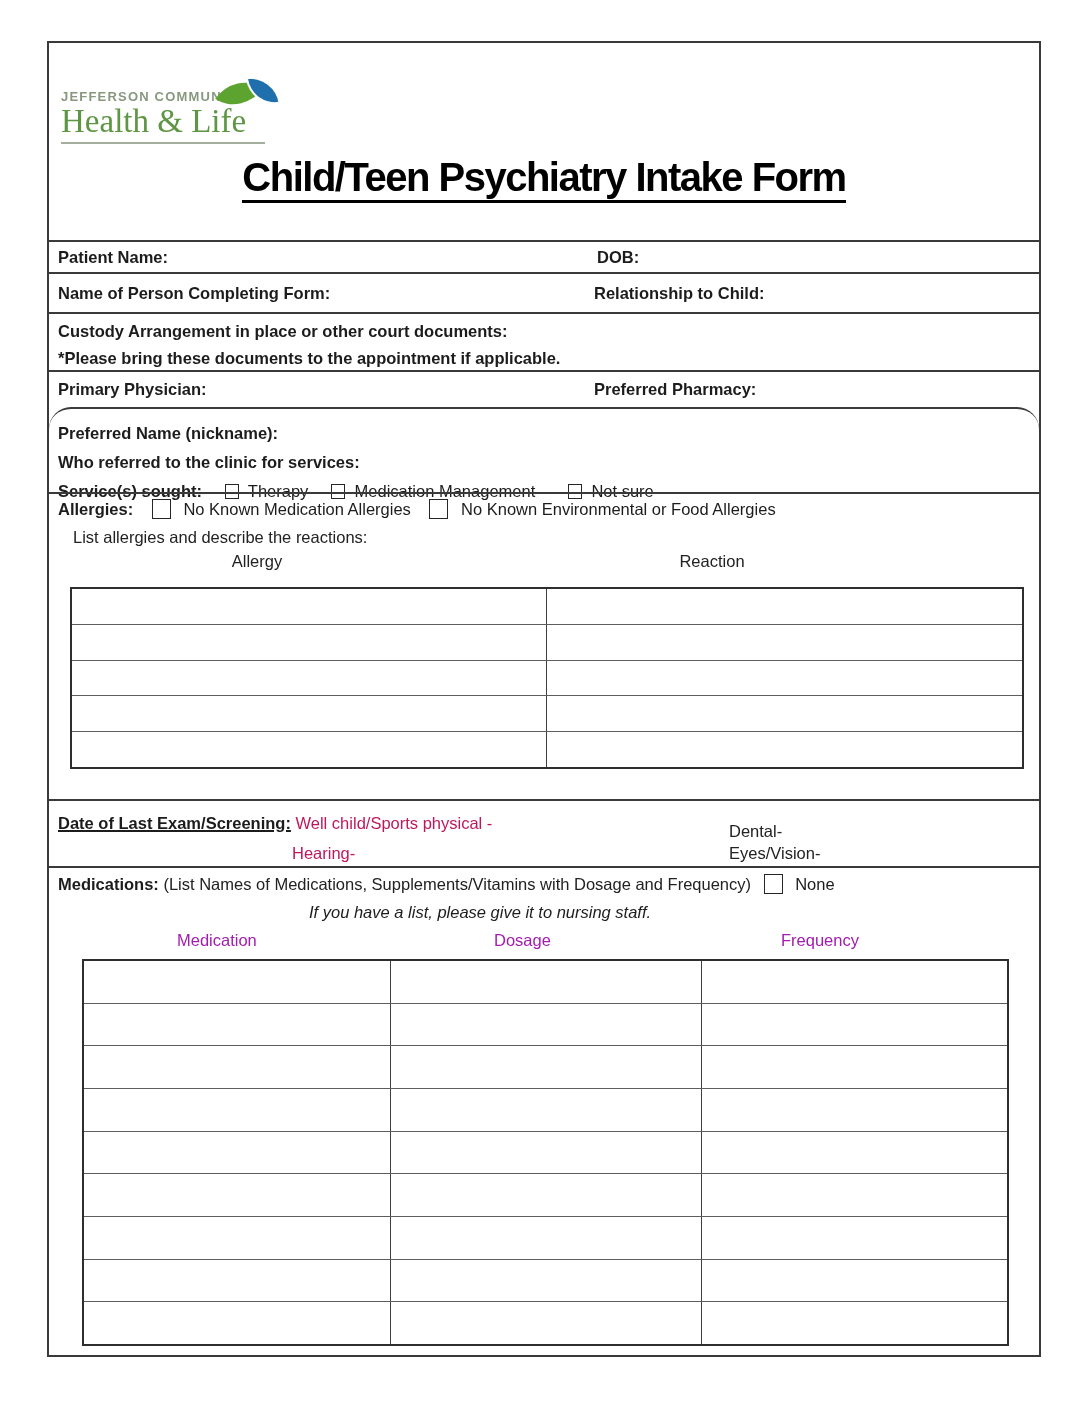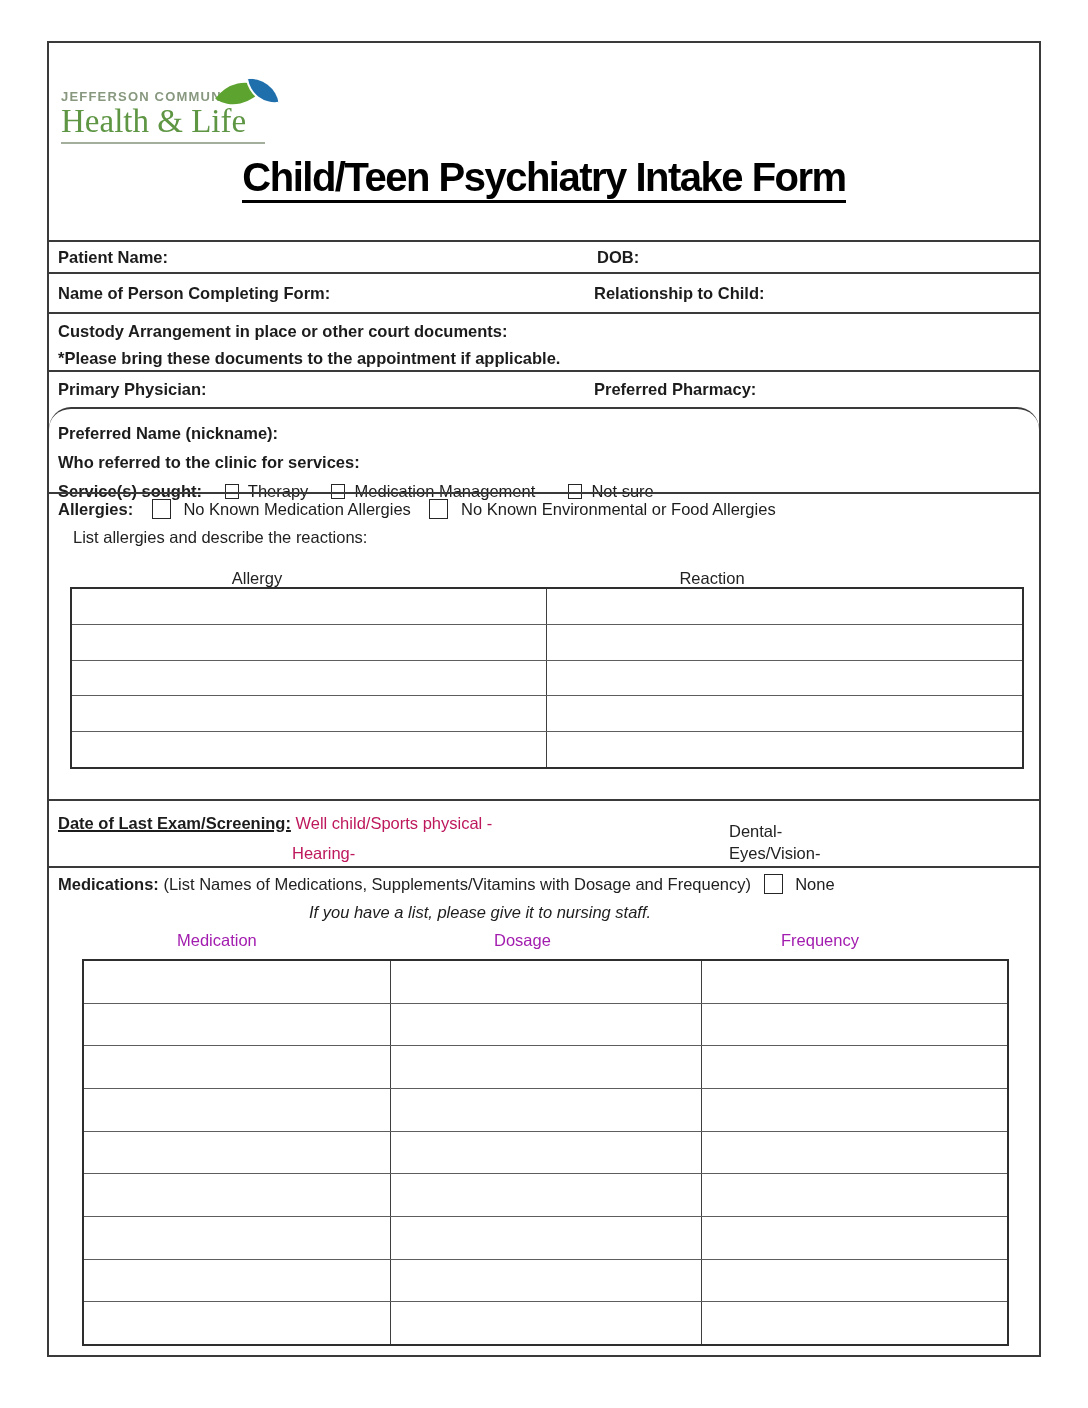--- a/index.html
+++ b/index.html
@@ -69,21 +69,21 @@
     border: 1.7px solid #262626; background: #fff;
     vertical-align: -2px; margin: 0 5px 0 0;
   }
   .cbx-lg { width: 19px; height: 20px; vertical-align: -4px; margin-right: 8px; }
   .opt { margin-left: 18px; }
   .opt-label { font-weight: normal; }
   
   .alg-line1 { position: absolute; left: 9px; top: 5px; font-size: 16.5px; }
   .alg-line1 .gap { margin-left: 14px; }
   .alg-line2 { position: absolute; left: 9px; top: 34px; font-size: 16.5px; color: #222; margin-left: 15px; }
-  .alg-h { position: absolute; top: 75px; font-size: 16.5px; color: #222; transform: translateX(-50%); }
+  .alg-h { position: absolute; top: 58px; font-size: 16.5px; color: #222; transform: translateX(-50%); }
   .alg-h1 { left: 208px; }
   .alg-h2 { left: 663px; }
   .blank-table { position: absolute; border: 2px solid #2e2e2e; background: #fff; display: flex; flex-direction: column; }
   .blank-table .trow { flex: 1 1 0; display: flex; border-top: 1.6px solid #5d5d5d; }
   .blank-table .trow:first-child { border-top: none; }
   .blank-table .tcell { border-left: 1.7px solid #3f3f3f; height: 100%; }
   .blank-table .tcell:first-child { border-left: none; }
   .alg-table { left: 21px; top: 93px; width: 954px; height: 182px; }
   .alg-table .tcell:nth-child(1) { width: 49.9%; }
   .alg-table .tcell:nth-child(2) { width: 50.1%; }

